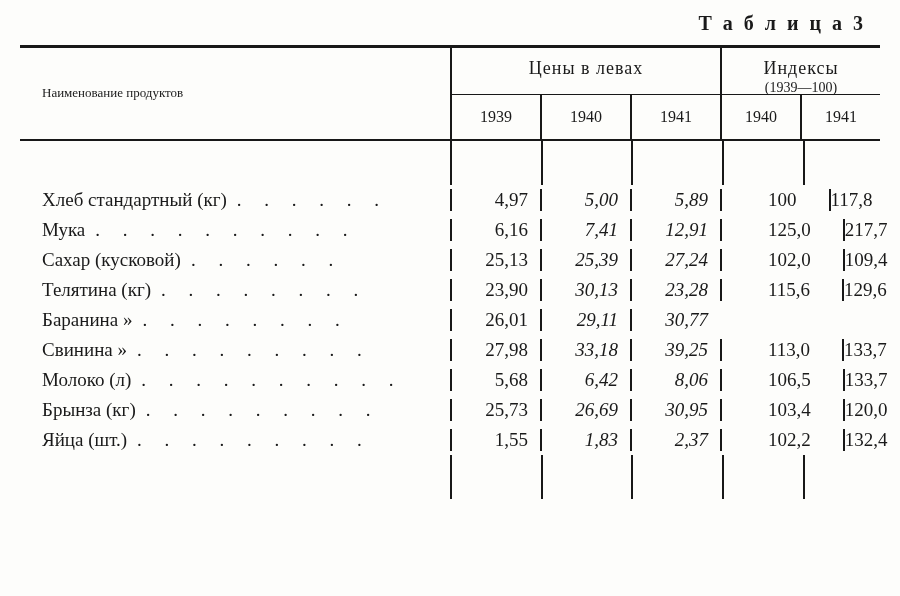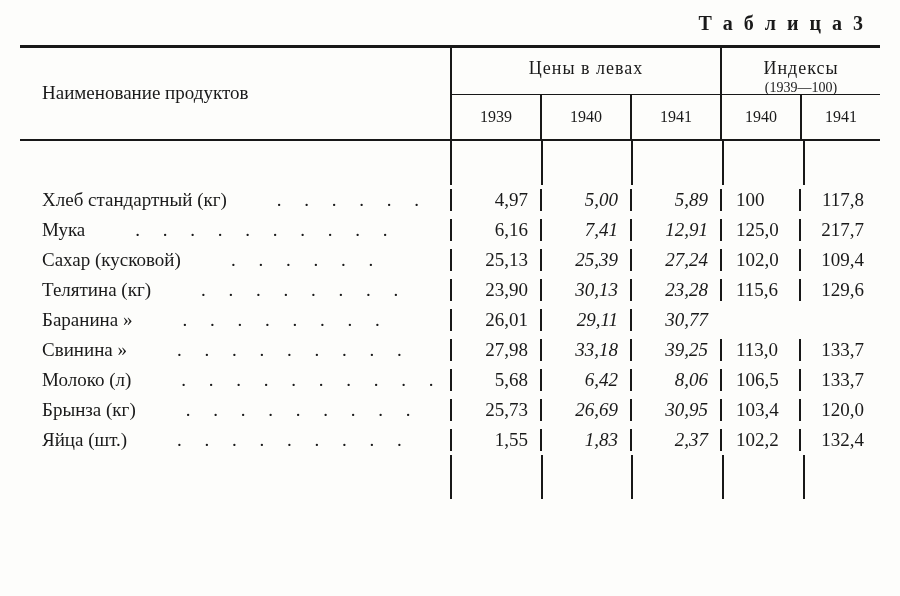--- a/index.html
+++ b/index.html
@@ -97,21 +97,21 @@
     flex: 1 1 0;
     text-align: center;
     font-size: 16px;
     line-height: 44px;
     box-sizing: border-box;
   }
   .ycell + .ycell {
     border-left: 2px solid #181818;
   }
   .namecell {
-    font-size: 19px;
+    font-size: 13px;
     padding-left: 22px;
     display: flex;
     align-items: center;
     height: 90px;
     box-sizing: border-box;
   }
   
   .body-wrap {
     width: 860px;
     margin: 0 auto;
@@ -126,21 +126,20 @@
   .bname {
     width: 430px;
     flex: 0 0 430px;
     box-sizing: border-box;
     padding-left: 22px;
     font-size: 19px;
     white-space: nowrap;
     display: flex;
     align-items: baseline;
     overflow: hidden;
-    gap: 40px;
   }
   .bname .lbl { flex: 0 0 auto; }
   .bname .leader {
     flex: 1 1 auto;
     overflow: hidden;
     white-space: nowrap;
     letter-spacing: 9px;
     padding-left: 10px;
     font-size: 19px;
   }
@@ -159,21 +158,21 @@
     display: flex;
   }
   .num {
     flex: 1 1 0;
     text-align: right;
     font-size: 19px;
     padding-right: 12px;
     box-sizing: border-box;
   }
   .bprices .num + .num { border-left: 2px solid #181818; font-style: italic; }
-  .bindex .num { text-align: left; padding-left: 14px; padding-right: 0; }
+  .bindex .num { text-align: left; padding-left: 14px; padding-right: 0; margin-left: 32px; }
   .bindex .num + .num { border-left: 2px solid #181818; text-align: right; padding-right: 16px; padding-left: 0;}
   .spacer-top { height: 26px; }
   .spacer-bottom { height: 26px; }
   
   .tail {
     width: 860px;
     margin: 0 auto;
     height: 44px;
     display: flex;
   }

